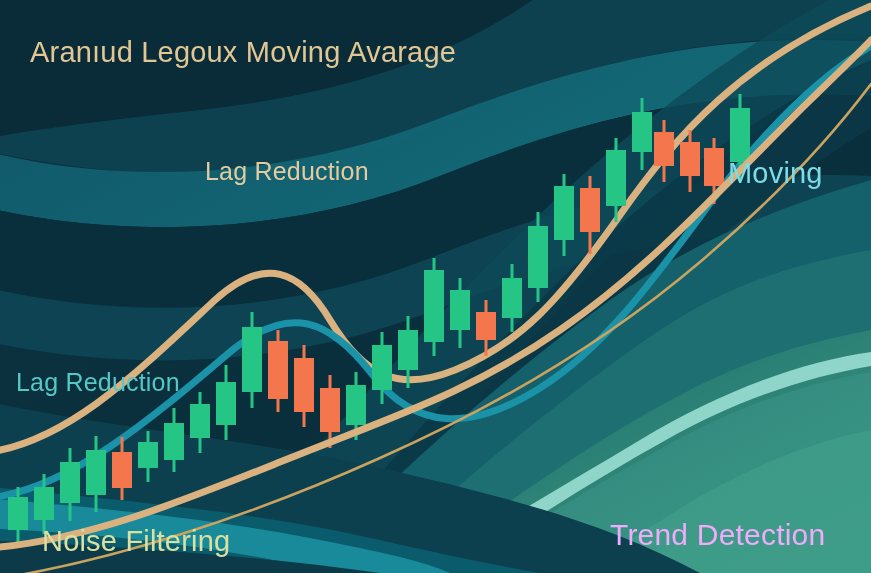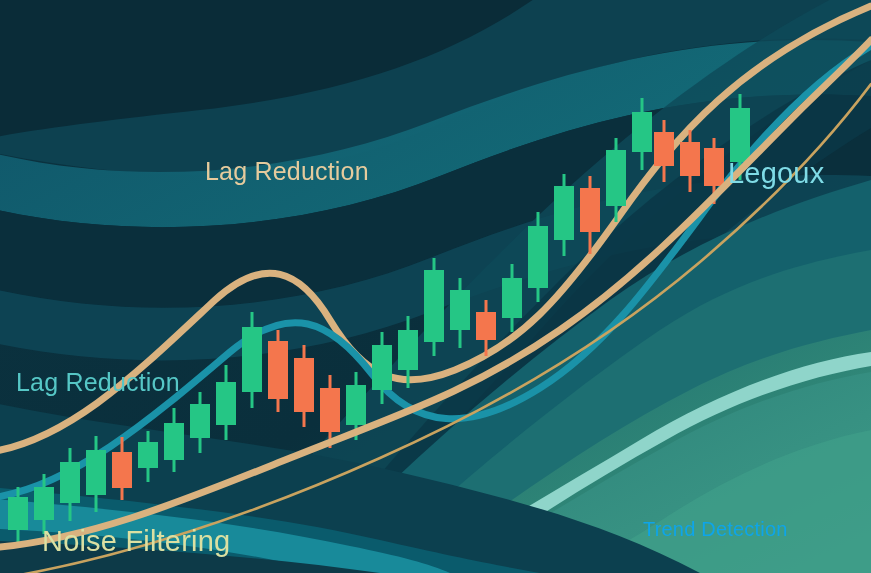--- a/index.html
+++ b/index.html
@@ -13,21 +13,21 @@
     position:absolute;white-space:nowrap;
     font-weight:400;letter-spacing:0.2px;
     -webkit-font-smoothing:antialiased;
   }
   #title-main{left:30px;top:36px;font-size:29px;color:#e2c795;}
   #title-sub{left:30px;top:76px;font-size:30px;color:#e2c795;}
   #lbl-lag-1{left:205px;top:157px;font-size:25px;color:#e5cb9d;}
   #lbl-lag-2{left:16px;top:368px;font-size:25px;color:#56c7c6;}
   #lbl-noise{left:42px;top:525px;font-size:29px;color:#dbe0a2;text-align:right;}
   #lbl-trading{left:728px;top:157px;font-size:29px;color:#7fdbe6;}
-  #lbl-trend{left:610px;top:518px;font-size:20px;color:#0ea5e9;margin-left:33px;}
+  #lbl-trend{left:610px;top:518px;font-size:30px;color:#f0abfc;}
 </style>
 </head>
 <body>
 
 <div id="stage">
 
   <svg id="bg" viewBox="0 0 871 573" preserveAspectRatio="none">
     <defs>
       <linearGradient id="gDeep" x1="0" y1="0" x2="1" y2="1">
         <stop offset="0" stop-color="#0b3340"></stop>
@@ -137,20 +137,21 @@
         <rect x="704" y="148" width="20" height="38" fill="#f4764d"></rect>
         <rect x="738.5" y="94" width="3" height="86" fill="#25c685"></rect>
         <rect x="730" y="108" width="20" height="54" fill="#25c685"></rect>
       </g>
     <g id="ma-lines-front">
         <path d="M -10,548 C 90,540 190,498 290,458 C 400,414 470,392 560,330 C 650,268 720,190 800,110 C 835,76 860,52 871,40" fill="none" stroke="#d9b27f" stroke-width="7" stroke-linecap="round"></path>
         <path d="M -10,580 C 120,560 260,512 380,458 C 520,396 620,330 700,262 C 780,194 835,132 871,84" fill="none" stroke="#c9a35f" stroke-width="2.6" stroke-linecap="round"></path>
       </g>
   </svg>
 
+  <div class="label" id="title-main">Aranıud Legoux Moving Avarage</div>
 
   <div class="label" id="lbl-lag-1">Lag Reduction</div>
   <div class="label" id="lbl-lag-2">Lag Reduction</div>
   <div class="label" id="lbl-noise">Noise Filtering</div>
-  <div class="label" id="lbl-trading">Legoux</div>
+  <div class="label" id="lbl-trading">Moving</div>
   <div class="label" id="lbl-trend">Trend Detection</div>
 
 </div>
 
 </body></html>

